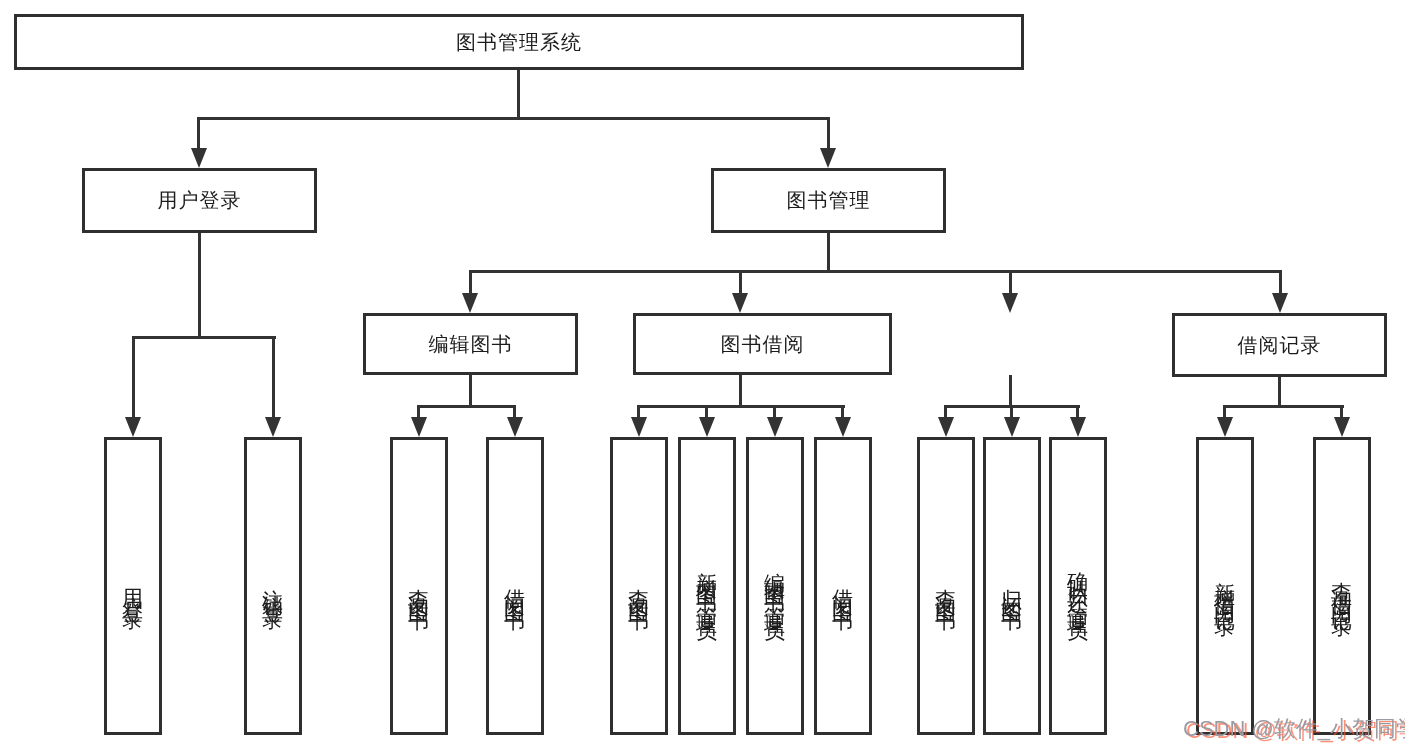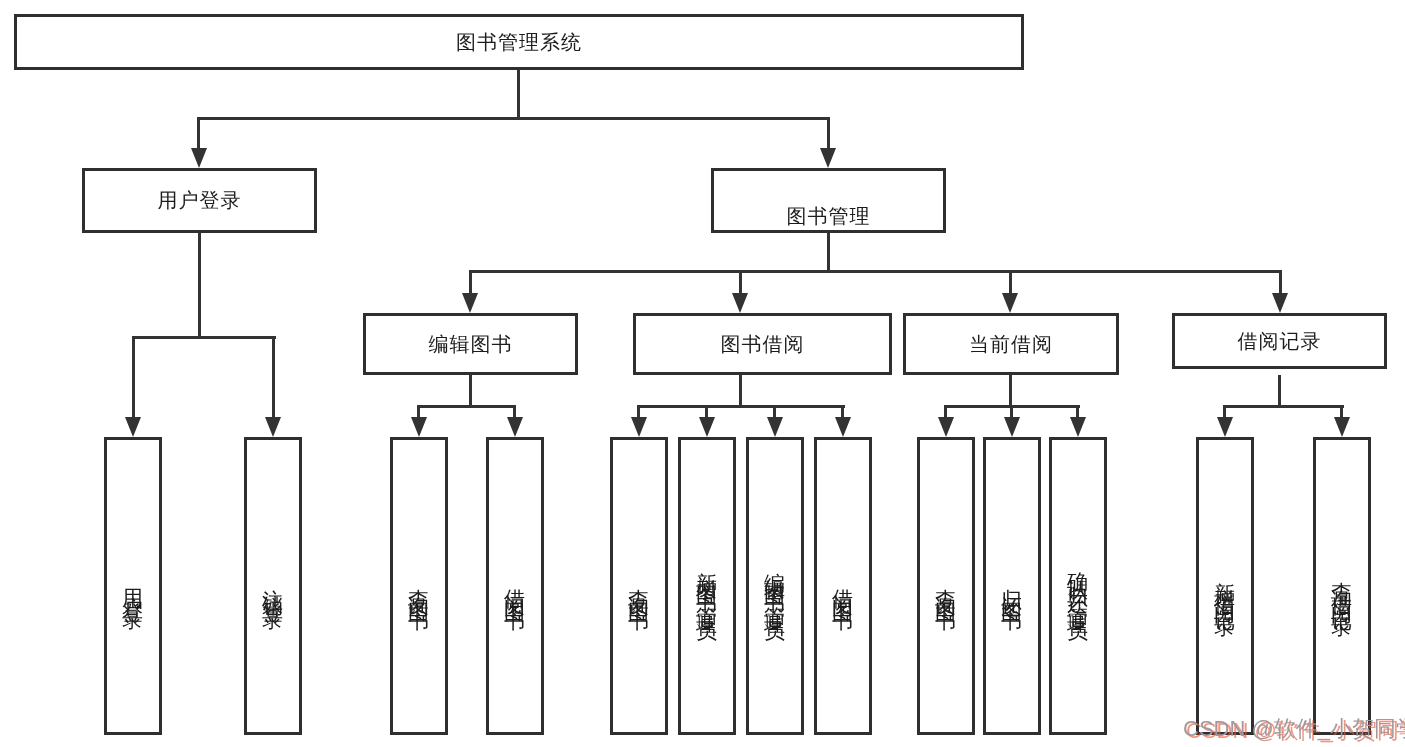--- a/index.html
+++ b/index.html
@@ -69,21 +69,21 @@
   <div class="vl" style="left:517px;top:70px;height:50px;"></div>
   <div class="hl" style="left:197px;top:117px;width:633px;"></div>
   <div class="vl" style="left:197px;top:117px;height:33px;"></div>
   <div class="ar" style="left:191px;top:148px;"></div>
   <div class="vl" style="left:827px;top:117px;height:33px;"></div>
   <div class="ar" style="left:820px;top:148px;"></div>
 
   <div class="node" style="left:82px;top:168px;width:235px;height:65px;">
     <span>用户登录</span>
   </div>
-  <div class="node" style="left:711px;top:168px;width:235px;height:65px;align-items:flex-end;">
+  <div class="node" style="left:711px;top:168px;width:235px;height:65px;">
     <span>图书管理</span>
   </div>
 
   <div class="vl" style="left:198px;top:233px;height:105px;"></div>
   <div class="hl" style="left:132px;top:336px;width:144px;"></div>
   <div class="vl" style="left:132px;top:336px;height:83px;"></div>
   <div class="ar" style="left:125px;top:417px;"></div>
   <div class="vl" style="left:272px;top:336px;height:83px;"></div>
   <div class="ar" style="left:265px;top:417px;"></div>
 
@@ -97,24 +97,21 @@
   <div class="ar" style="left:1002px;top:293px;"></div>
   <div class="vl" style="left:1279px;top:270px;height:25px;"></div>
   <div class="ar" style="left:1272px;top:293px;"></div>
 
   <div class="node" style="left:363px;top:313px;width:215px;height:62px;">
     <span>编辑图书</span>
   </div>
   <div class="node" style="left:633px;top:313px;width:259px;height:62px;">
     <span>图书借阅</span>
   </div>
-  <div class="node" style="left:903px;top:313px;width:216px;height:62px;">
-    <span>当前借阅</span>
-  </div>
-  <div class="node" style="left:1172px;top:313px;width:215px;height:56px;">
+  <div class="node" style="left:1172px;top:313px;width:215px;height:64px;">
     <span>借阅记录</span>
   </div>
 
   <div class="vl" style="left:469px;top:375px;height:32px;"></div>
   <div class="hl" style="left:417px;top:405px;width:99px;"></div>
   <div class="vl" style="left:417px;top:405px;height:14px;"></div>
   <div class="ar" style="left:411px;top:417px;"></div>
   <div class="vl" style="left:513px;top:405px;height:14px;"></div>
   <div class="ar" style="left:507px;top:417px;"></div>
 

